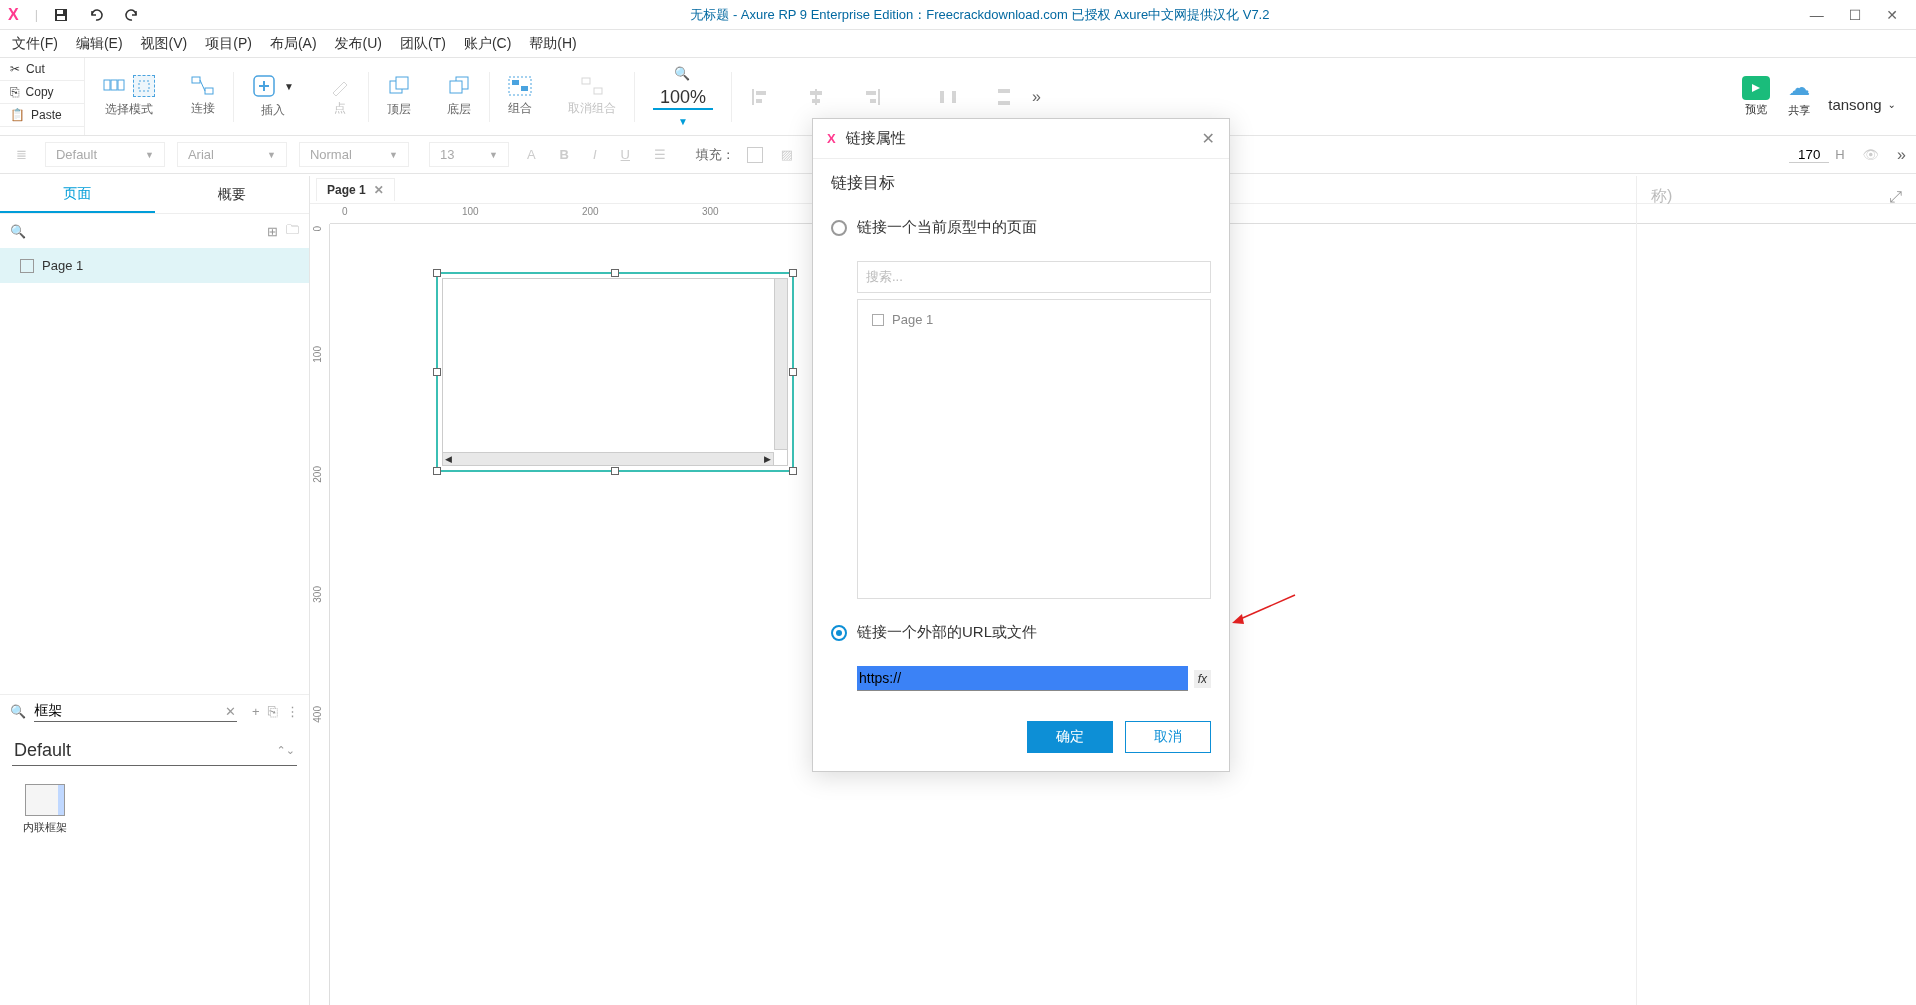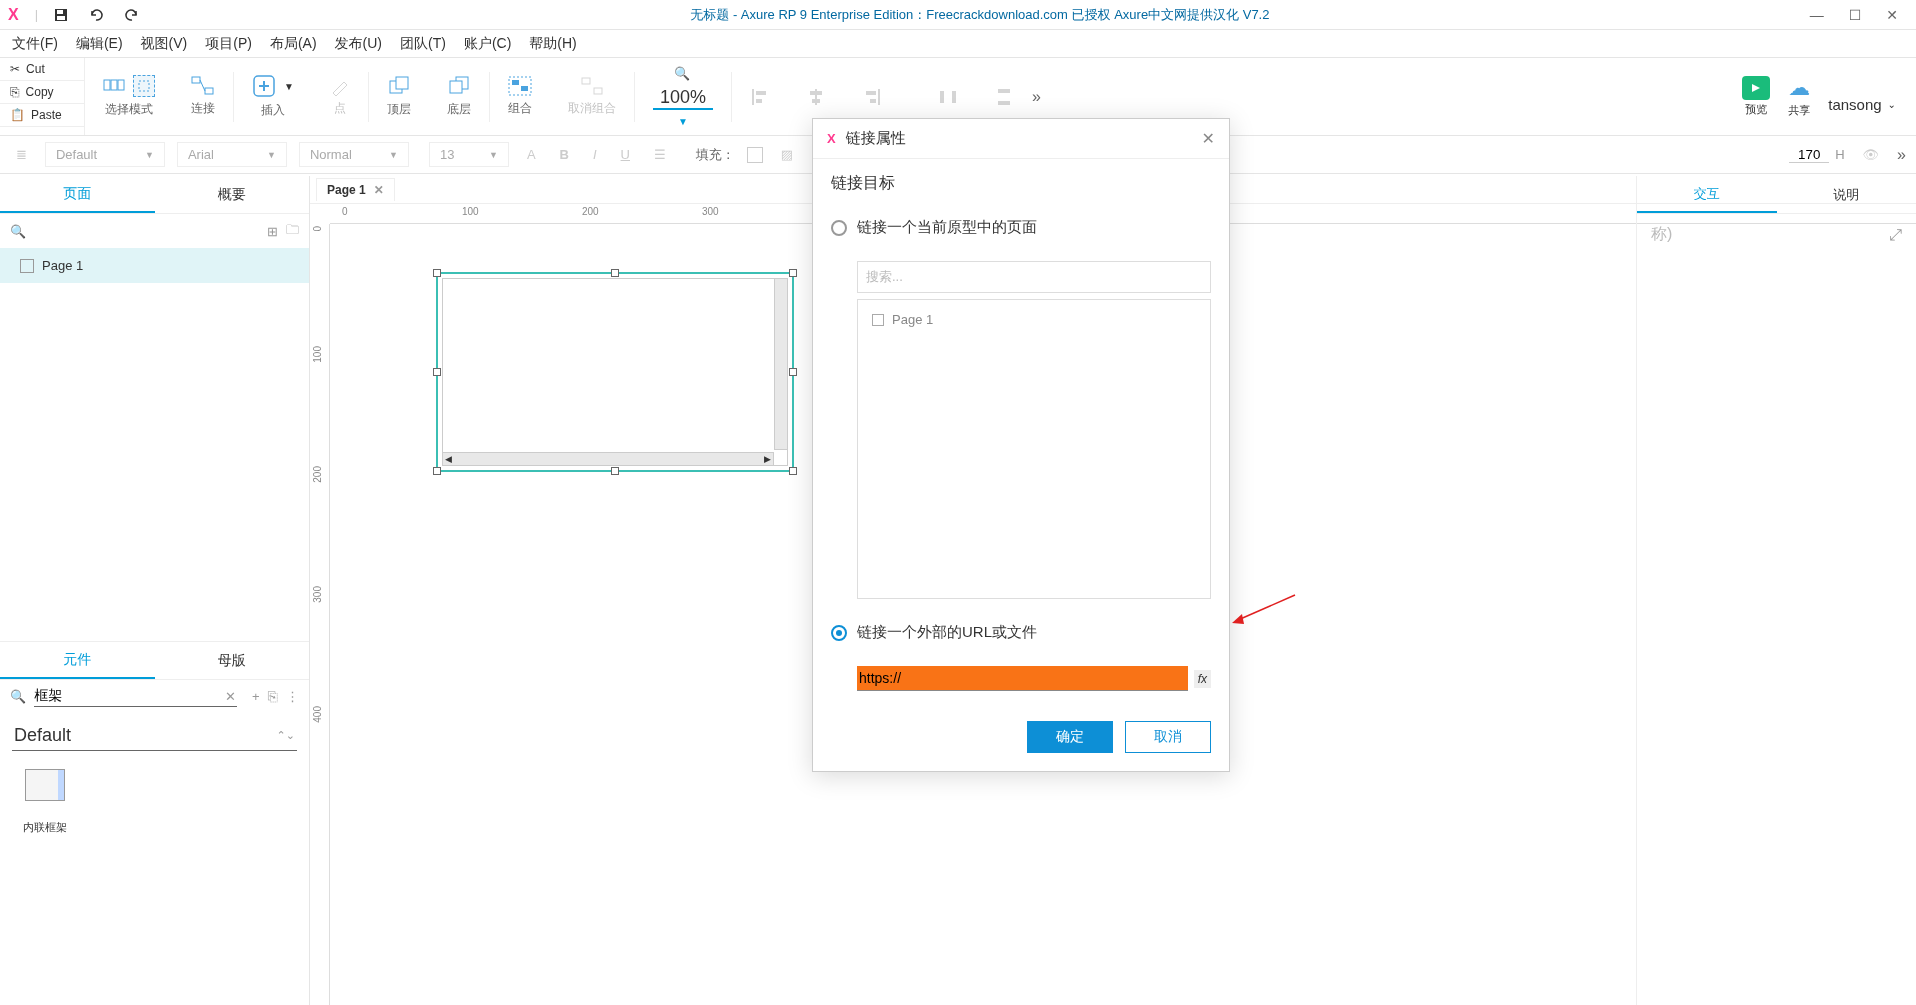--- a/index.html
+++ b/index.html
@@ -50,21 +50,21 @@
 .panel-search .spacer { flex: 1; }
 .page-item { display: flex; align-items: center; gap: 8px; padding: 10px 20px; background: #e0f4f7; cursor: pointer; }
 .page-item .page-icon { width: 14px; height: 14px; border: 1px solid #999; }
 
 .widgets-section { border-top: 1px solid #eee; }
 .widget-search-row { display: flex; align-items: center; padding: 6px 10px; gap: 8px; }
 .widget-search-row input { border: none; border-bottom: 1px solid #666; flex: 1; outline: none; font-size: 14px; padding: 2px 0; }
 .widget-search-row .clear-x { cursor: pointer; color: #999; margin-left: -20px; }
 .widget-lib-select { margin: 8px 12px; border-bottom: 1px solid #666; padding: 4px 2px; font-size: 18px; display: flex; align-items: center; justify-content: space-between; }
 .widget-cat { padding: 6px 14px; font-size: 12px; color: #666; }
-.widget-item { display: flex; flex-direction: column; align-items: center; width: 70px; padding: 6px; gap: 19px; cursor: pointer; }
+.widget-item { display: flex; flex-direction: column; align-items: center; width: 70px; padding: 6px; gap: 4px; cursor: pointer; }
 .widget-thumb { width: 40px; height: 32px; border: 1px solid #999; background: #f5f5f5; position: relative; }
 .widget-thumb::before { content: ''; position: absolute; right: 0; top: 0; bottom: 0; width: 6px; background: #c0d8ff; }
 .widget-item .wlabel { font-size: 11px; }
 
 
 .canvas-area { position: absolute; left: 310px; right: 0; top: 176px; bottom: 0; background: #fff; }
 .page-tabs { height: 28px; display: flex; align-items: center; border-bottom: 1px solid #eee; padding-left: 6px; }
 .page-tab { display: flex; align-items: center; gap: 8px; padding: 4px 10px; border: 1px solid #eee; border-bottom: none; font-size: 12px; font-weight: bold; background: #fff; }
 .page-tab .close { color: #999; cursor: pointer; }
 .ruler-h { height: 20px; background: #fff; border-bottom: 1px solid #ddd; position: relative; margin-left: 20px; font-size: 10px; color: #888; }
@@ -100,21 +100,21 @@
 .dialog-body { padding: 14px 18px; }
 .dlg-label { font-size: 16px; margin-bottom: 10px; }
 .radio-row { display: flex; align-items: center; gap: 10px; margin: 24px 0; font-size: 15px; }
 .radio { width: 16px; height: 16px; border: 2px solid #999; border-radius: 50%; position: relative; }
 .radio.checked { border-color: #0d8fd6; }
 .radio.checked::after { content: ''; position: absolute; inset: 3px; background: #0d8fd6; border-radius: 50%; }
 .search-box { margin: 6px 0 6px 26px; border: 1px solid #ddd; padding: 6px 8px; color: #bbb; font-size: 13px; }
 .page-list { margin: 0 0 12px 26px; border: 1px solid #ddd; height: 300px; padding: 8px; }
 .page-list-item { display: flex; align-items: center; gap: 8px; padding: 4px 6px; color: #888; }
 .url-row { margin: 6px 0 4px 26px; display: flex; align-items: center; }
-.url-row input { flex: 1; border: none; border-bottom: 1px solid #888; padding: 4px 2px; font-size: 14px; outline: none; background: #f97316; }
+.url-row input { flex: 1; border: none; border-bottom: 1px solid #888; padding: 4px 2px; font-size: 14px; outline: none; background: #3b82f6; }
 .fx-btn { margin-left: 6px; padding: 2px 4px; background: #eee; font-style: italic; font-size: 12px; cursor: pointer; }
 .dialog-footer { display: flex; justify-content: flex-end; gap: 12px; padding: 12px 18px 18px; }
 .btn { padding: 6px 28px; font-size: 14px; cursor: pointer; border: 1px solid #0d8fd6; }
 .btn-primary { background: #0d8fd6; color: #fff; }
 .btn-secondary { background: #fff; color: #0d8fd6; }
 
 
 .arrow { position: absolute; left: 1230px; top: 590px; z-index: 200; pointer-events: none; }
 
 .more-chev { cursor: pointer; font-size: 16px; color: #666; }
@@ -358,24 +358,20 @@
     <span style="color:#999;cursor:pointer;">⊞</span>
     <span style="color:#999;cursor:pointer;">🗀</span>
   </div>
   <div class="page-item">
     <span class="page-icon"></span>
     <span>Page 1</span>
   </div>
   <div style="flex:1;"></div>
 
   <div class="widgets-section">
-    <div class="panel-tabs">
-      <div class="panel-tab active">元件</div>
-      <div class="panel-tab">母版</div>
-    </div>
     <div class="widget-search-row">
       <span style="color:#4aa3df;">🔍</span>
       <input value="框架" style="">
       <span class="clear-x">✕</span>
       <span style="color:#999;cursor:pointer;margin-left:8px;">+</span>
       <span style="color:#999;cursor:pointer;">⎘</span>
       <span style="color:#999;cursor:pointer;">⋮</span>
     </div>
     <div class="widget-lib-select">
       <span>Default</span>
@@ -425,24 +421,20 @@
       <div class="handle h-ml"></div>
       <div class="handle h-mr"></div>
       <div class="handle h-bl"></div>
       <div class="handle h-bc"></div>
       <div class="handle h-br"></div>
     </div>
   </div>
 </div>
 
 <div class="right-panel">
-  <div class="right-tabs">
-    <div class="right-tab active">交互</div>
-    <div class="right-tab">说明</div>
-  </div>
   <div class="name-row">
     <span>称)</span>
     <span style="color:#999;">⤢</span>
   </div>
 </div>
 
 <div class="dialog">
   <div class="dialog-header">
     <span class="dlogo">X</span>
     <span class="dtitle">链接属性</span>

